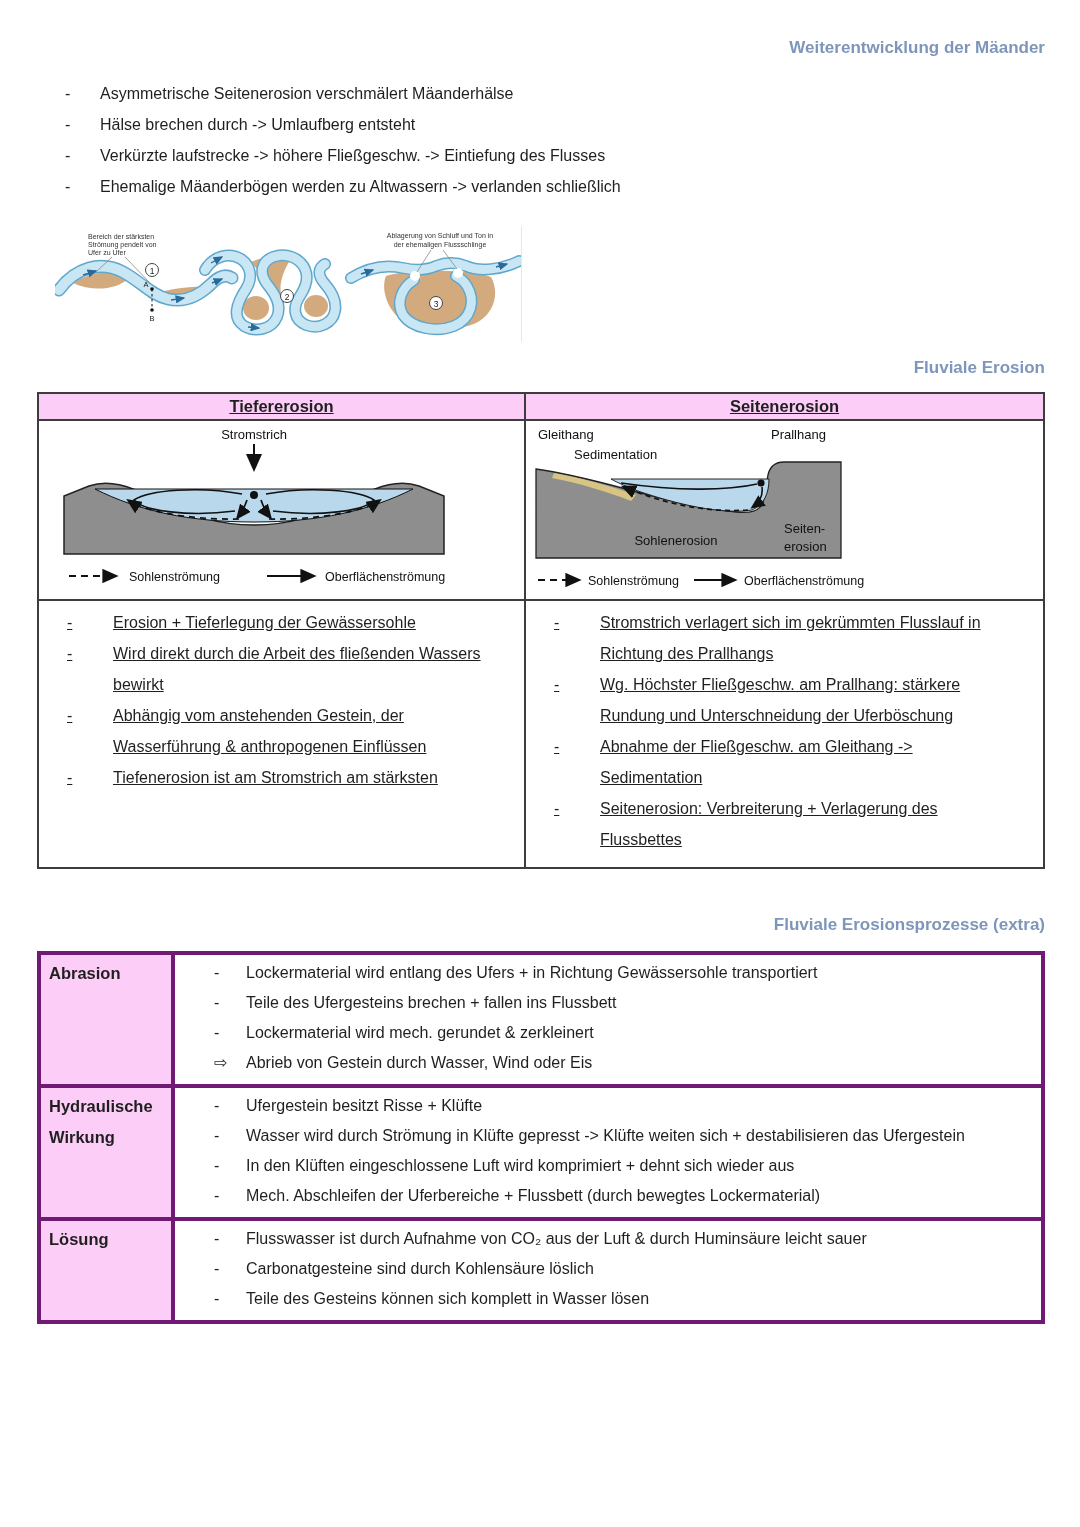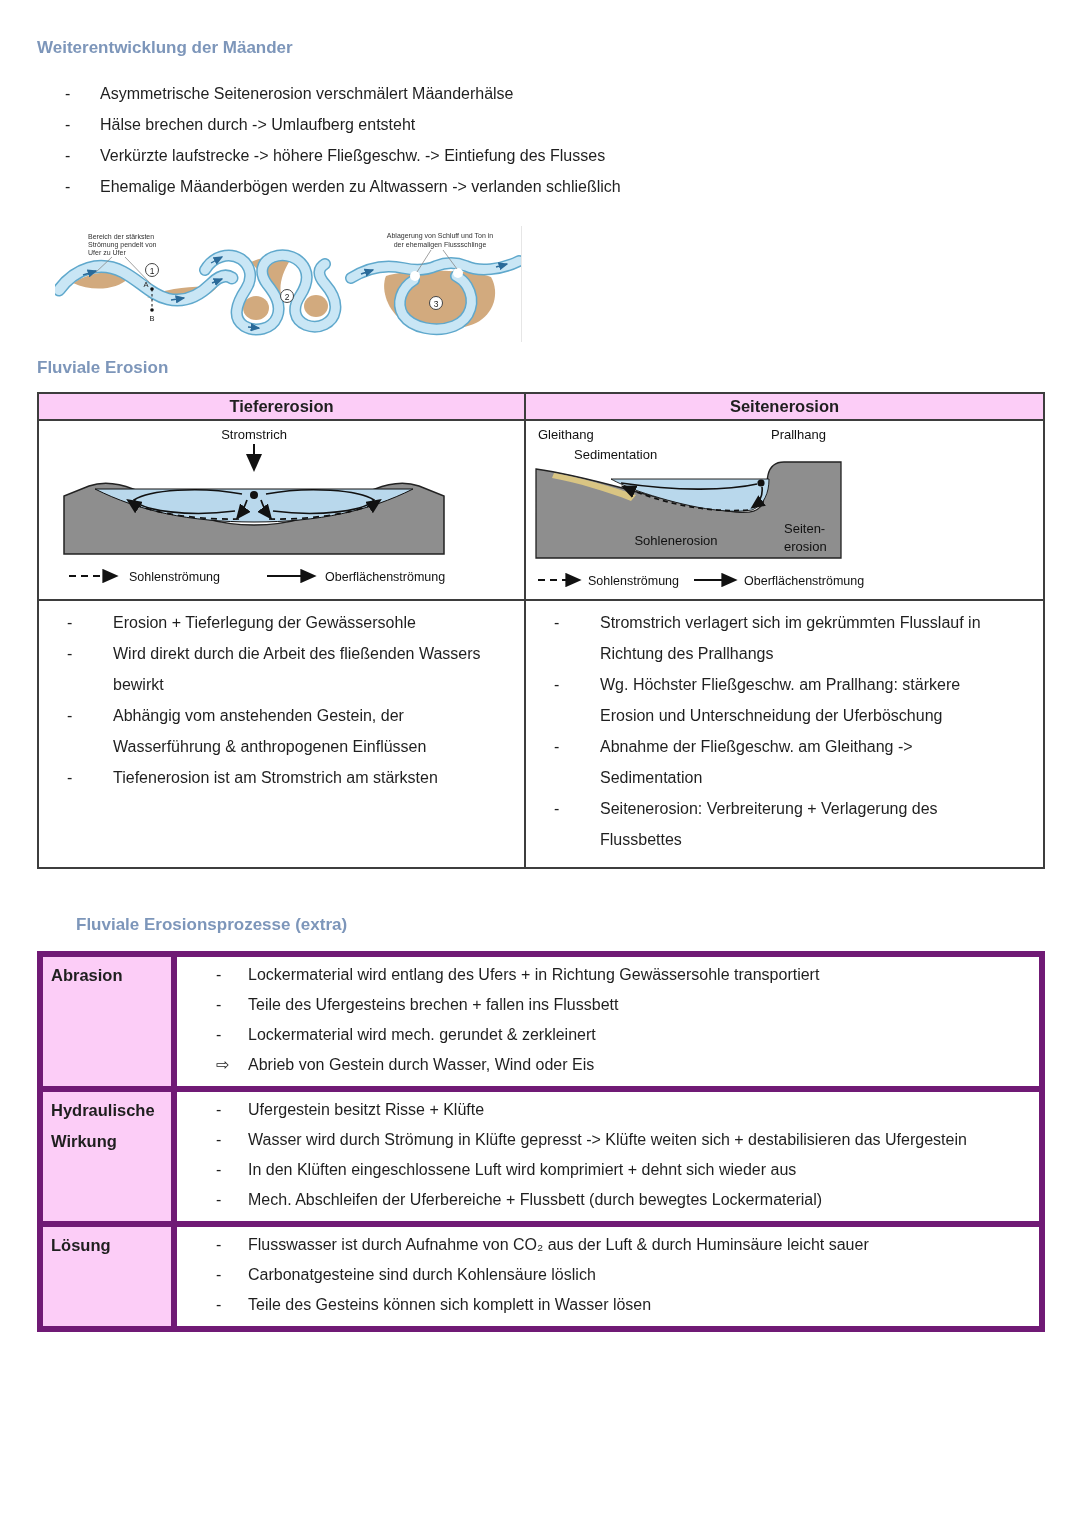--- a/index.html
+++ b/index.html
@@ -1,45 +1,45 @@
 <!DOCTYPE html>
 <html><head>
 <meta charset="utf-8">
 <style>
   * { margin:0; padding:0; box-sizing:border-box; }
   html,body { background:#ffffff; }
   body { font-family:"Liberation Sans", sans-serif; color:#1f1f1f; }
   .page { position:relative; width:1080px; height:1527px; background:#fff; padding:38px 35px 0 37px; overflow:hidden; }
 
-  .sec-title { font-size:17px; font-weight:bold; color:#7d96ba; }
+  .sec-title { font-size:17px; font-weight:bold; color:#7d96ba;text-align:right; }
 
   
   .dash-list { margin:20px 0 0 28px; }
   .dash-list .li { display:flex; font-size:16px; line-height:31px; }
   .dash-list .dash { width:35px; flex:0 0 35px; }
   .dash-list .txt { flex:1; }
 
   
   .meander-fig { margin:24px 0 0 18px; width:467px; border-right:1px solid #e6e6e6; }
 
   
   table.cmp { border-collapse:collapse; width:1008px; margin-top:14px; table-layout:fixed; }
-  table.cmp th, table.cmp td { border:2px solid #3d3d3d; }
+  table.cmp th, table.cmp td { border:2px solid #3d3d3d;text-decoration:underline; }
   table.cmp th { background:#fccdf7; font-size:16.5px; font-weight:bold; padding:3px 0; text-align:center; }
   table.cmp col.c1 { width:487px; }
   table.cmp td.diagram-cell { height:176px; text-align:left; vertical-align:middle; padding:2px 0; }
   table.cmp td.body-cell { vertical-align:top; padding:6px 40px 12px 28px; }
   .cell-list .li { display:flex; font-size:16px; line-height:31px; }
   .cell-list .dash { width:46px; flex:0 0 46px; }
   .cell-list .txt { flex:1; }
 
   
   .proc-title { margin-top:46px;margin-left:39px; }
   table.proc { border-collapse:collapse; width:1008px; margin-top:16px; table-layout:fixed; }
-  table.proc td { border:6px solid #701a75; vertical-align:top; }
+  table.proc td { border:4px solid #701a75; vertical-align:top; }
   table.proc col.t { width:134px; }
   table.proc td.term { background:#fccdf7; font-size:16.5px; font-weight:bold; line-height:31px; padding:3px 8px 3px 8px; }
   table.proc td.desc { padding:3px 30px 6px 39px; }
   table.proc .li { display:flex; font-size:16px; line-height:30px; }
   table.proc .dash { width:32px; flex:0 0 32px; }
   table.proc .txt { flex:1; }
 
   svg text { font-family:"Liberation Sans", sans-serif; }
 </style>
 </head>
@@ -209,21 +209,21 @@
         </div>
       </td>
       <td class="body-cell">
         <div class="cell-list">
           <div class="li">
                 <span class="dash">-</span>
                 <span class="txt">Stromstrich verlagert sich im gekrümmten Flusslauf in Richtung des Prallhangs</span>
               </div>
           <div class="li">
                 <span class="dash">-</span>
-                <span class="txt">Wg. Höchster Fließgeschw. am Prallhang: stärkere Erosion und Unterschneidung der Uferböschung</span>
+                <span class="txt">Wg. Höchster Fließgeschw. am Prallhang: stärkere Rundung und Unterschneidung der Uferböschung</span>
               </div>
           <div class="li">
                 <span class="dash">-</span>
                 <span class="txt">Abnahme der Fließgeschw. am Gleithang -&gt; Sedimentation</span>
               </div>
           <div class="li">
                 <span class="dash">-</span>
                 <span class="txt">Seitenerosion: Verbreiterung + Verlagerung des Flussbettes</span>
               </div>
         </div>

